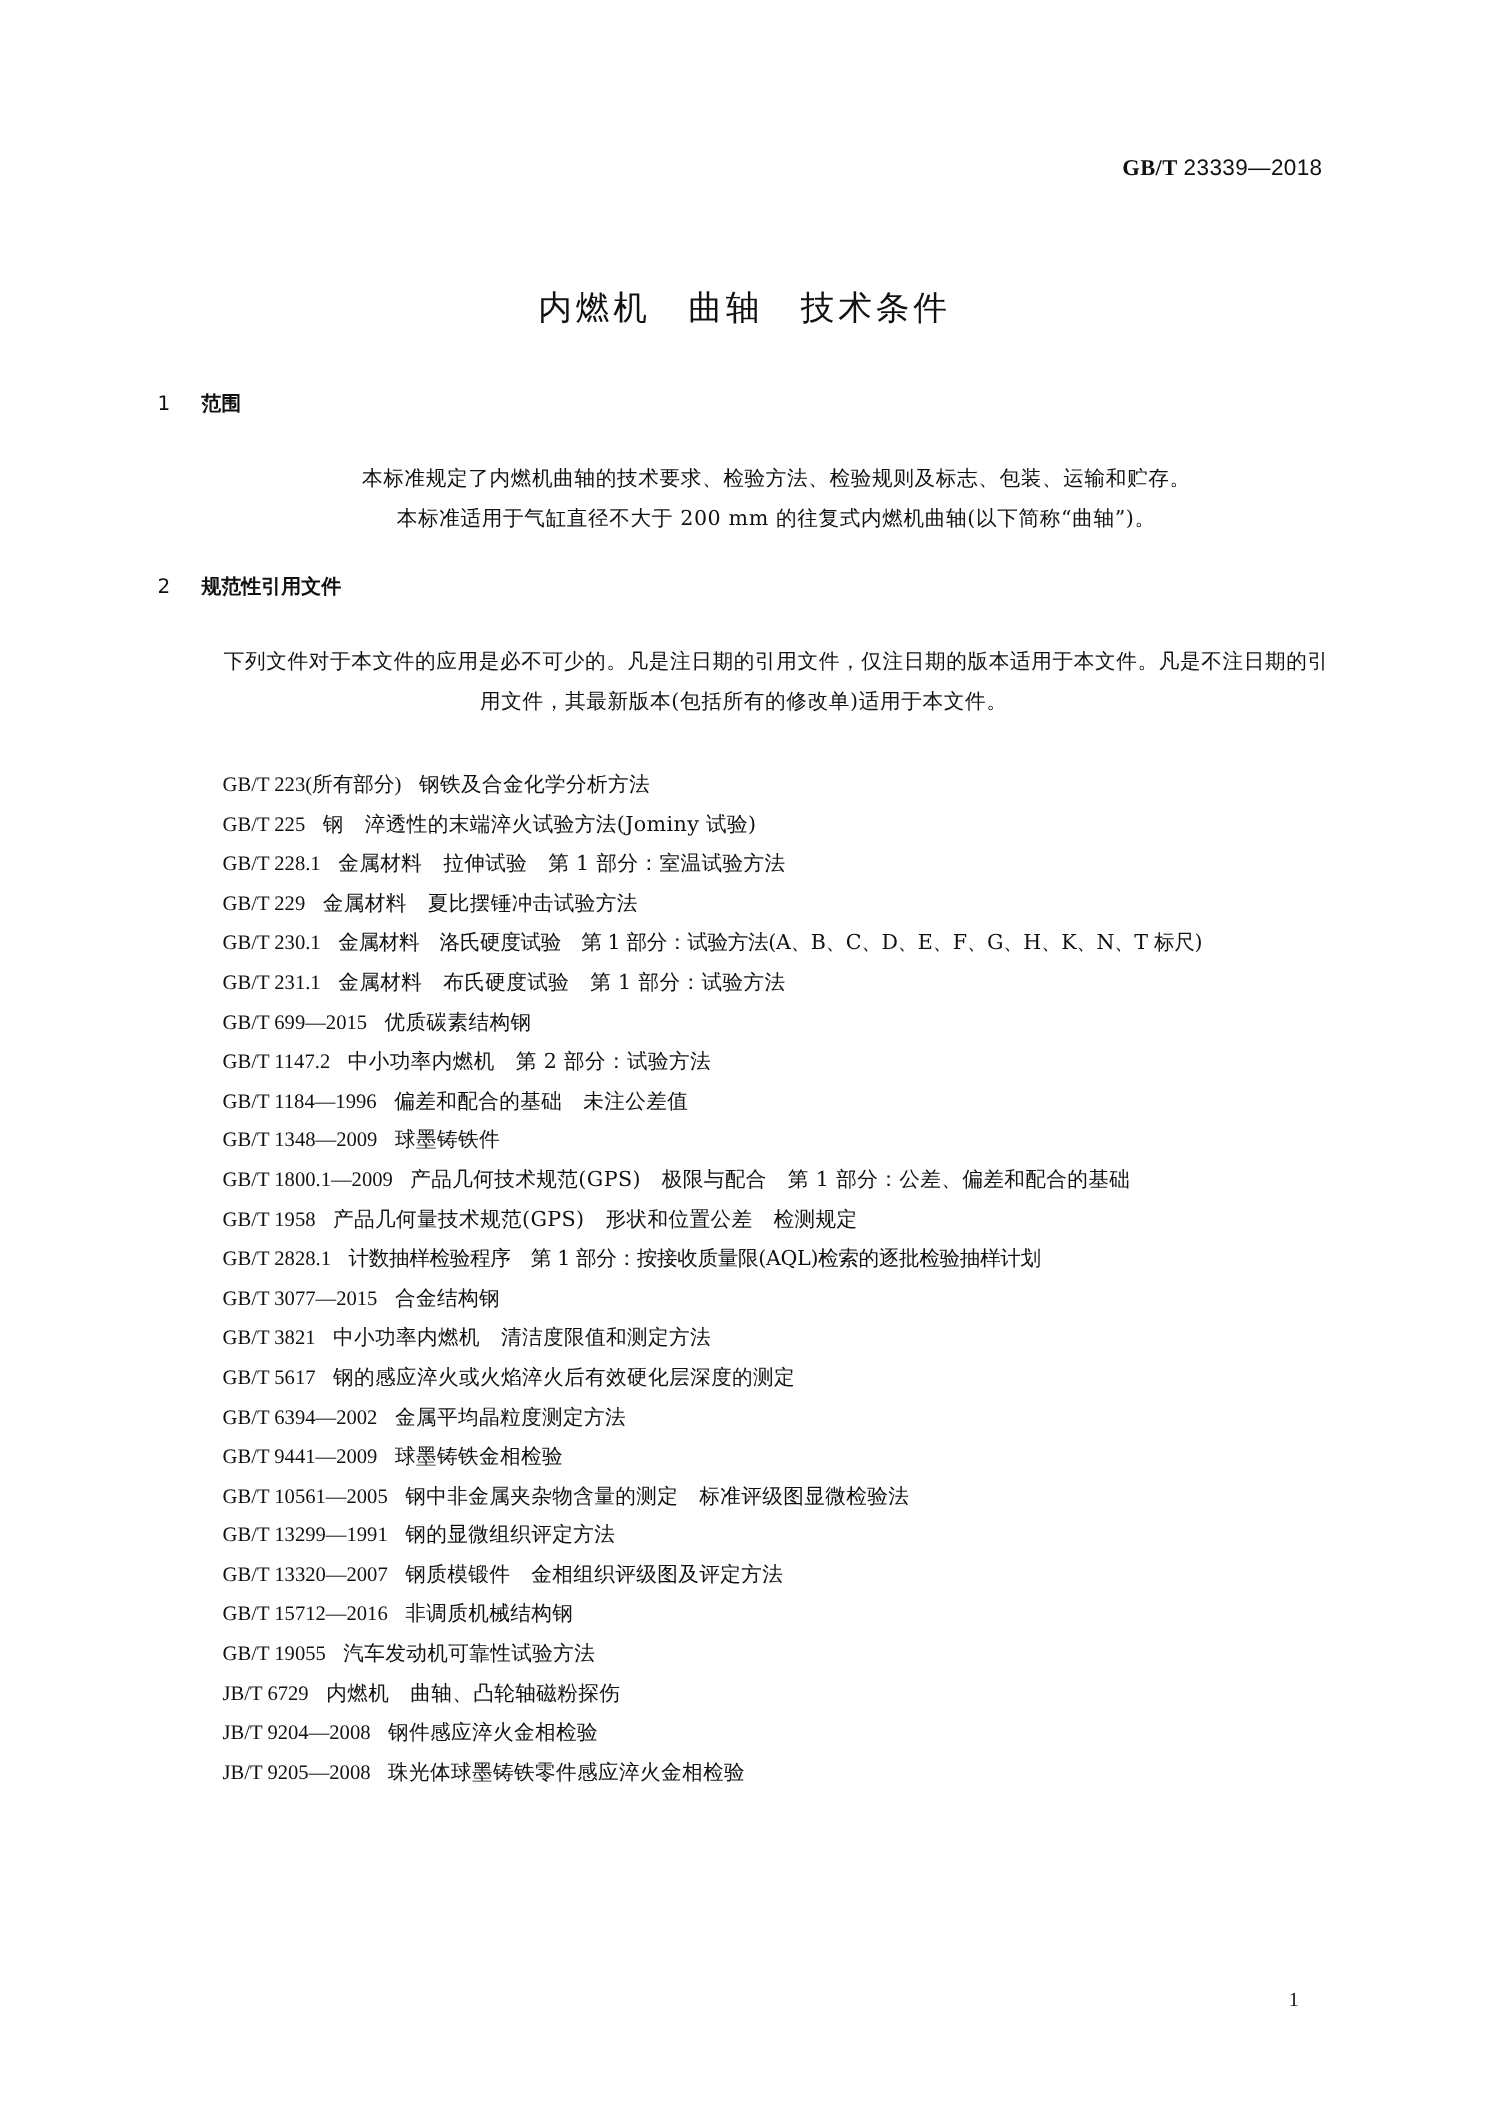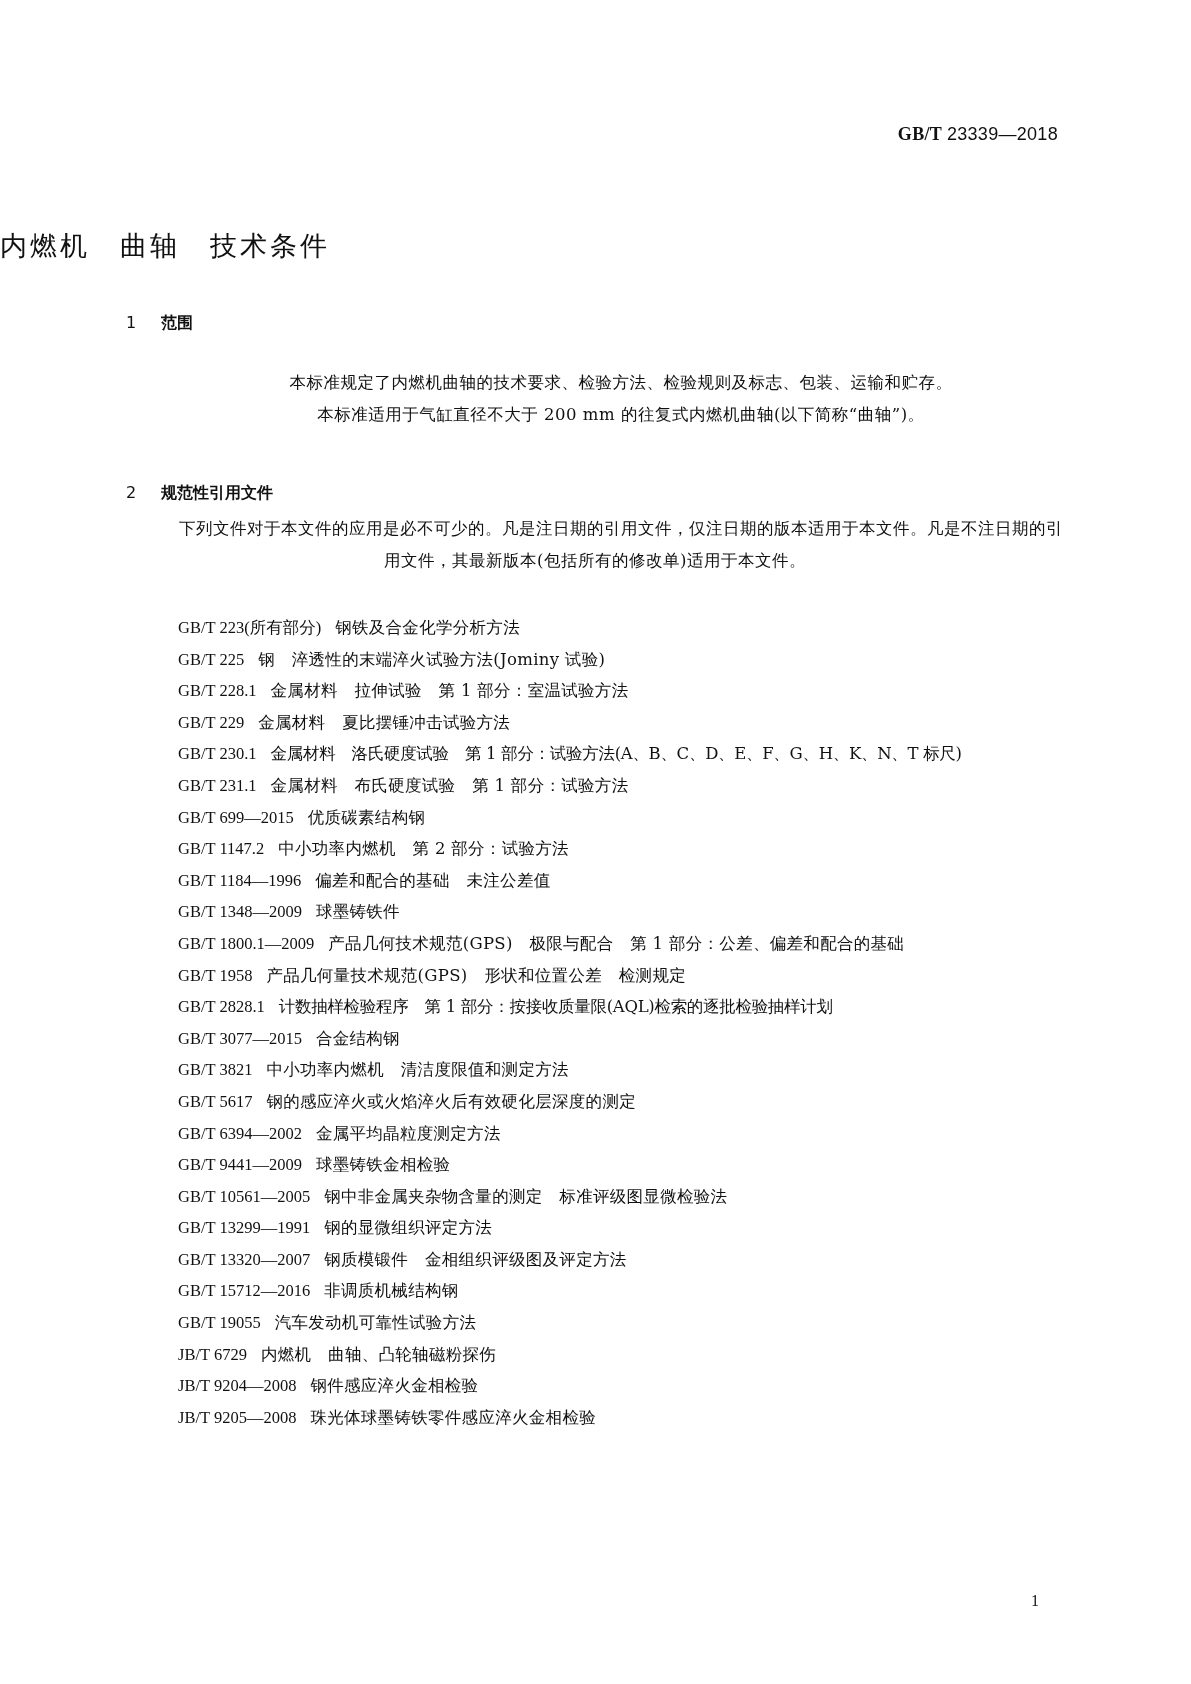--- a/index.html
+++ b/index.html
@@ -34,20 +34,21 @@
   }
   .std-code .num {
     font-family: "Liberation Sans", sans-serif;
     font-weight: normal;
   }
   .doc-title {
     position: absolute;
     left: 0;
     width: 1191px;
     top: 228px;
+    text-align: center;
     font-family: "DejaVu Sans", sans-serif;
     font-size: 27px;
     letter-spacing: 3px;
     word-spacing: 0;
   }
   .doc-title .gap { display: inline-block; width: 30px; }
   .sec-head {
     position: absolute;
     left: 126px;
     font-family: "DejaVu Sans", sans-serif;
@@ -116,21 +117,21 @@
   </div>
 
   <div class="sec-head" style="top:313px;">
     <span class="sec-num">1</span><span>范围</span>
   </div>
   <div class="para" style="top:367px;">
     <p>本标准规定了内燃机曲轴的技术要求、检验方法、检验规则及标志、包装、运输和贮存。</p>
     <p>本标准适用于气缸直径不大于 200 mm 的往复式内燃机曲轴(以下简称“曲轴”)。</p>
   </div>
 
-  <div class="sec-head" style="top:459px;margin-top:24px;">
+  <div class="sec-head" style="top:459px;">
     <span class="sec-num">2</span><span>规范性引用文件</span>
   </div>
   <div class="para" style="top:513px;">
     <p>下列文件对于本文件的应用是必不可少的。凡是注日期的引用文件，仅注日期的版本适用于本文件。凡是不注日期的引用文件，其最新版本(包括所有的修改单)适用于本文件。</p>
   </div>
 
   <div class="refs">
     <div class="ref"><span class="code">GB/T 223(所有部分)</span><span class="sp"></span><span>钢铁及合金化学分析方法</span></div>
     <div class="ref"><span class="code">GB/T 225</span><span class="sp"></span><span>钢　淬透性的末端淬火试验方法(Jominy 试验)</span></div>
     <div class="ref"><span class="code">GB/T 228.1</span><span class="sp"></span><span>金属材料　拉伸试验　第 1 部分：室温试验方法</span></div>

